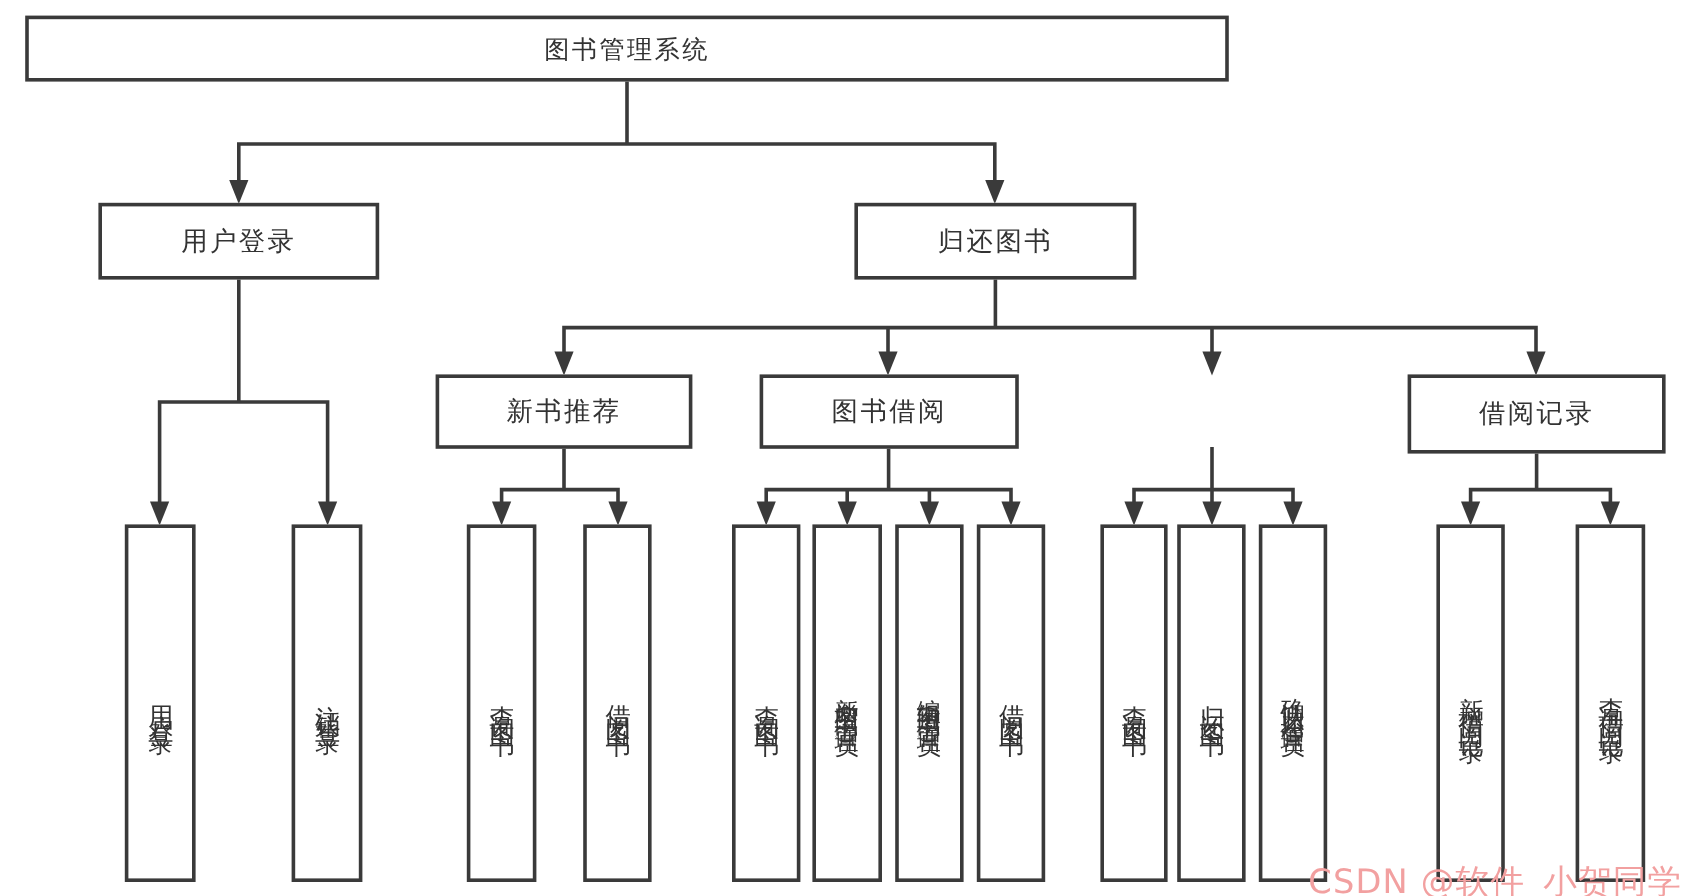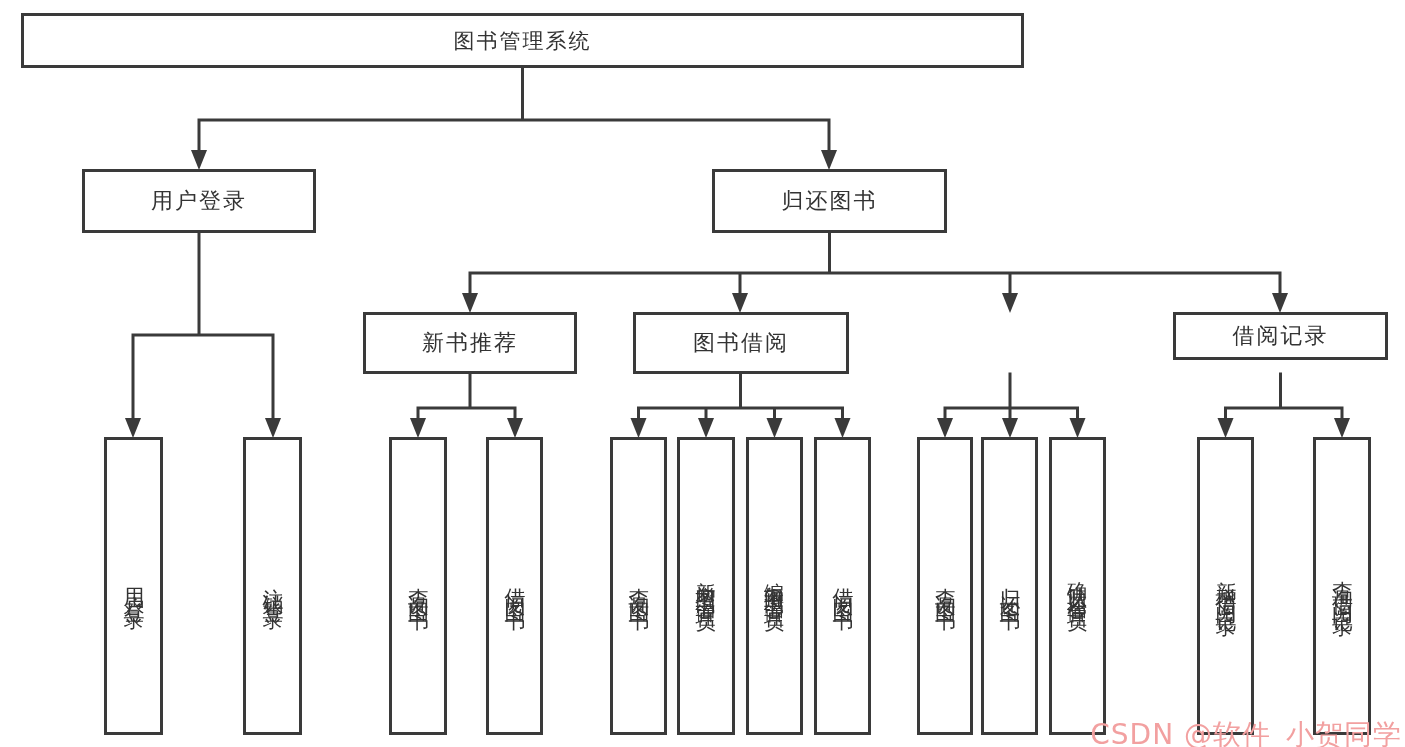--- a/index.html
+++ b/index.html
@@ -100,21 +100,21 @@
   <div class="box" style="left:712px;top:169px;width:235px;height:64px;">
     <span class="h-label">归还图书</span>
   </div>
 
   <div class="box" style="left:363px;top:312px;width:214px;height:62px;">
     <span class="h-label">新书推荐</span>
   </div>
   <div class="box" style="left:633px;top:312px;width:216px;height:62px;">
     <span class="h-label">图书借阅</span>
   </div>
-  <div class="box" style="left:1173px;top:312px;width:215px;height:48px;">
+  <div class="box" style="left:1173px;top:312px;width:215px;height:66px;">
     <span class="h-label">借阅记录</span>
   </div>
 
   <div class="box leaf" style="left:104px;top:437px;width:59px;height:298px;">
     <span class="v-label">用户登录</span>
   </div>
   <div class="box leaf" style="left:243px;top:437px;width:59px;height:298px;">
     <span class="v-label">注销登录</span>
   </div>
 

